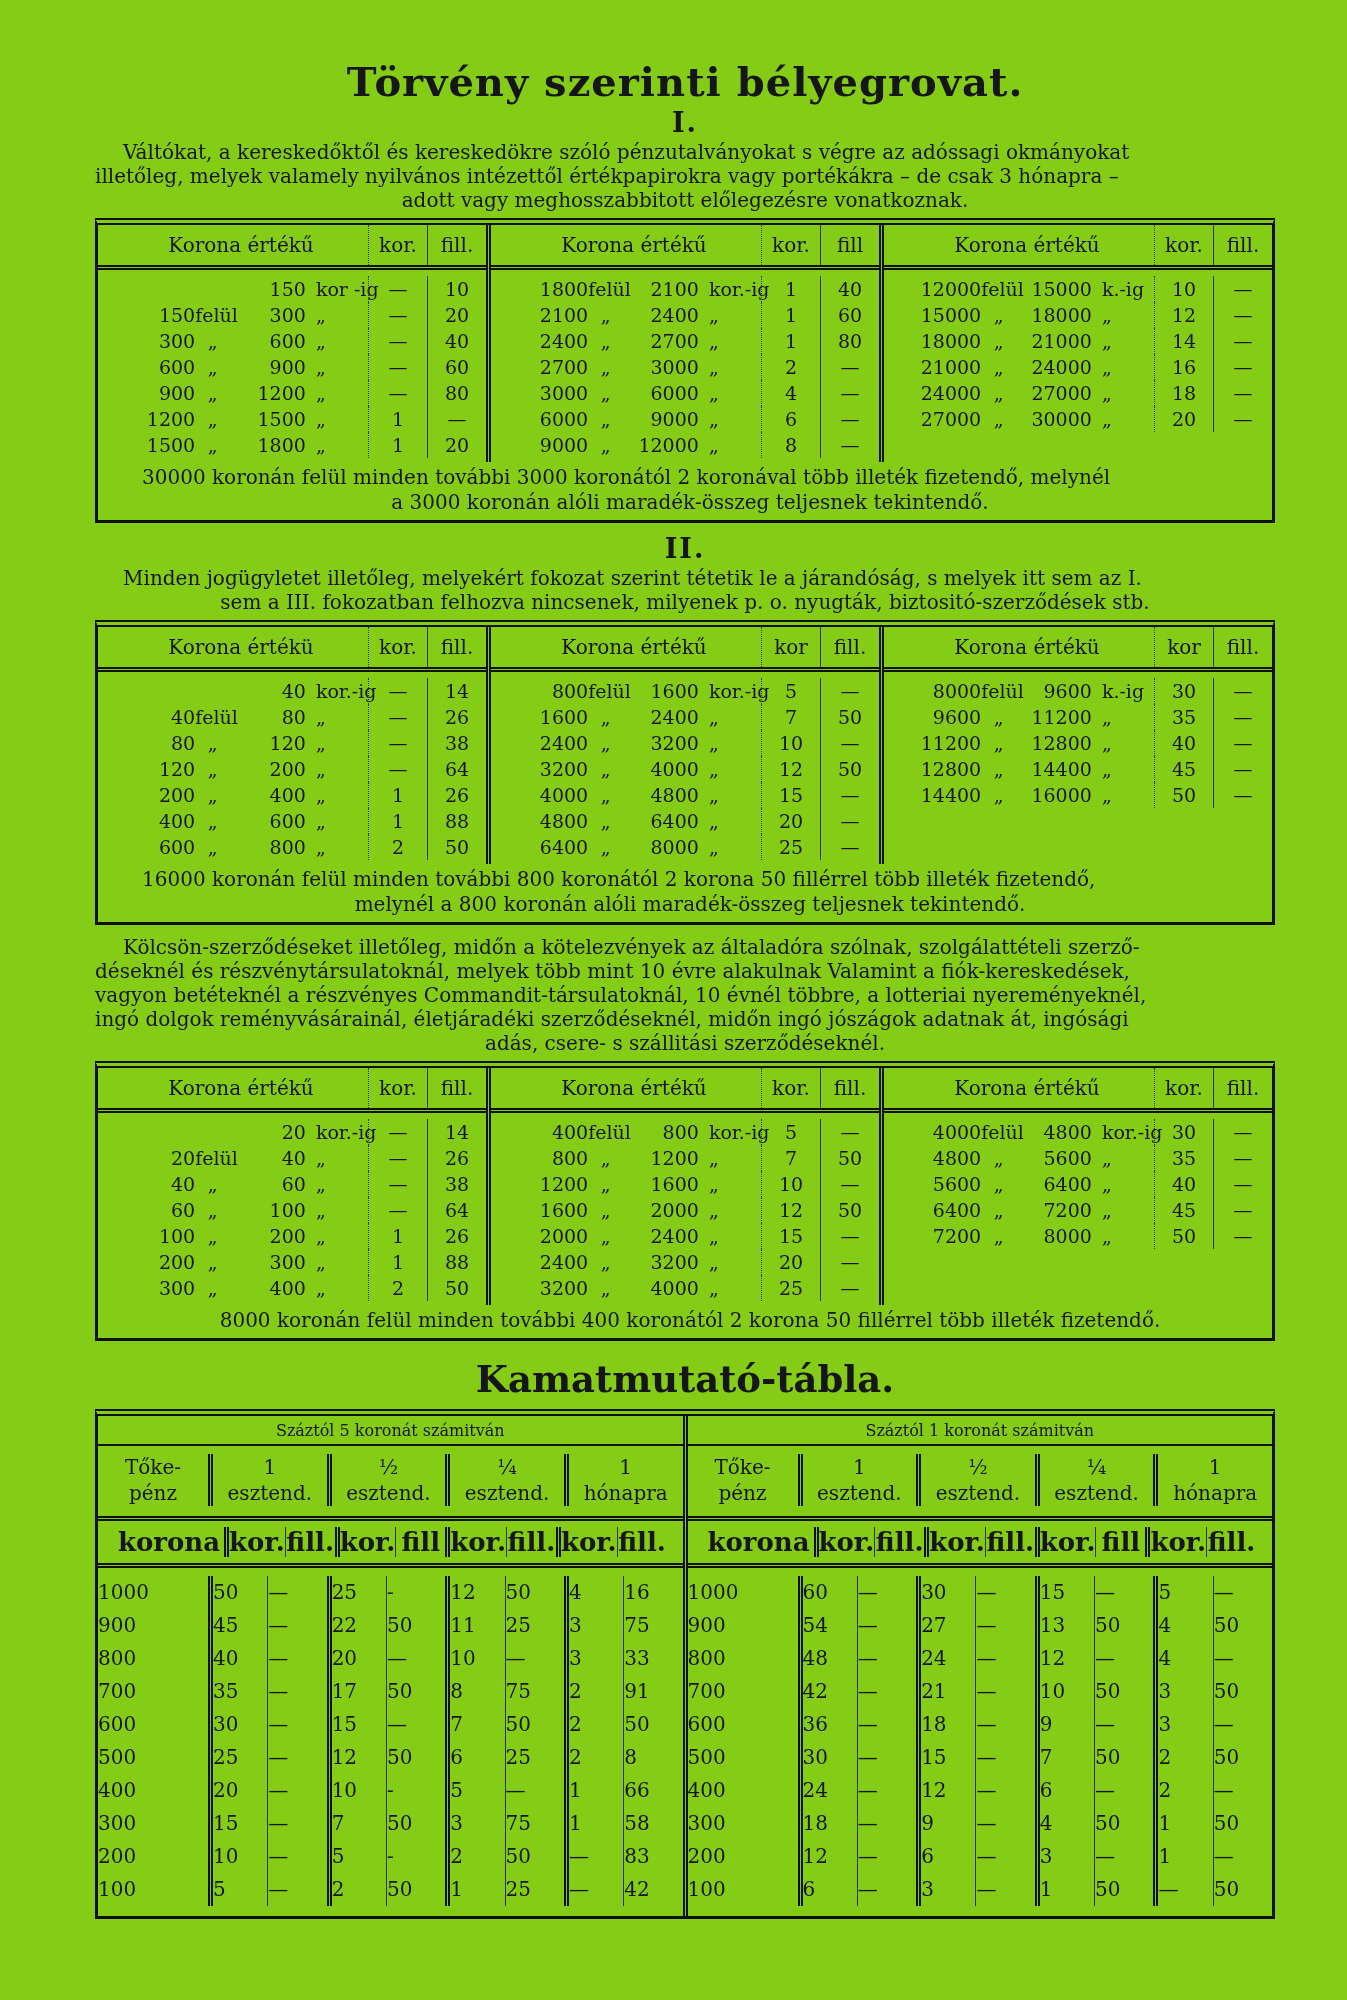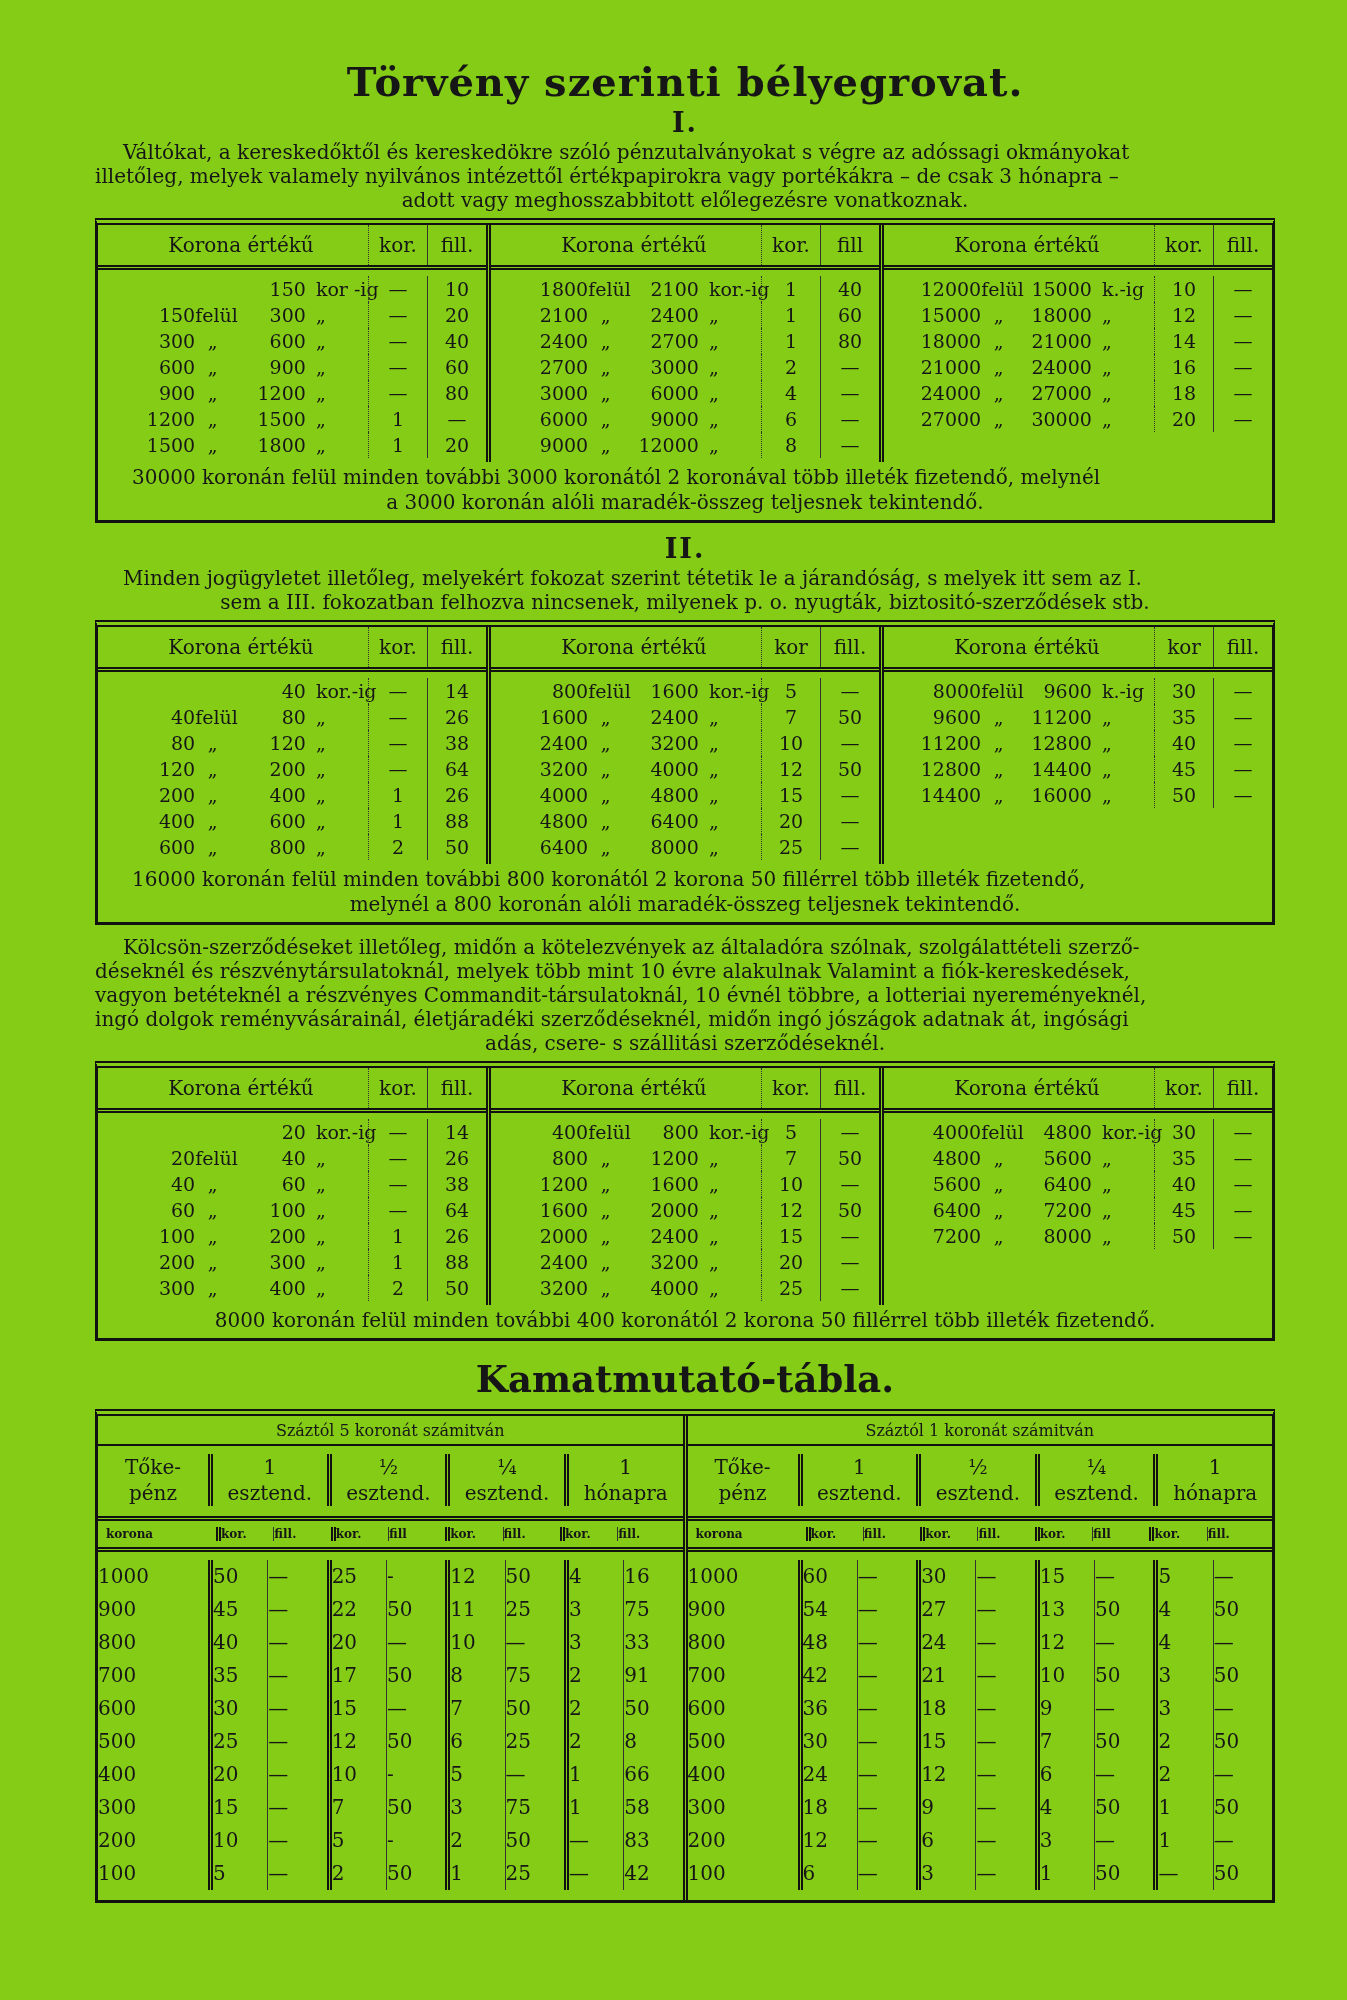--- a/index.html
+++ b/index.html
@@ -58,21 +58,21 @@
   .drow{display:flex;height:26px;font-size:19px;line-height:26px;}
   .c-range{flex:1;display:grid;grid-template-columns:36% 13% 28% 23%;}
   .c-range .p{white-space:nowrap;overflow:visible;}
   .c-range .a{text-align:right;}
   .c-range .b{text-align:center;}
   .c-range .cc{text-align:right;}
   .c-range .d{text-align:left;padding-left:10px;}
   .c-kor,.c-fill{width:58px;text-align:center;}
   .c-kor{border-left:1px dotted #333;}
   .c-fill{border-left:1px solid #333;}
-  .dfoot{font-size:20px;line-height:25px;padding:3px 6px 5px 6px;}
+  .dfoot{font-size:20px;line-height:25px;padding:3px 6px 5px 16px;}
   .dfoot .fl{white-space:nowrap;}
   .dfoot .fl.c{text-align:center;}
   .dfoot .fl.i{padding-left:28px;}
 
   
   h2.kamat-title{
     margin:16px 0 8px 0;
     text-align:center;
     font-size:37px;
     font-weight:bold;
@@ -98,24 +98,24 @@
     text-align:center;
     padding:8px 0 10px 0;
   }
   .kcols .kc + .kc{border-left:5px double #111;}
   .kc .t{display:block;line-height:26px;}
   .kc .b{display:block;line-height:26px;}
   .ksub{
     display:grid;
     grid-template-columns:110px repeat(8,1fr);
     border-bottom:5px double #111;
-    font-size:12px;
+    font-size:26px;
     font-weight:bold;
-    text-align:left;
-    padding:6px 8px;
+    text-align:center;
+    padding:6px 16px;
   }
   .ksub > div + div{border-left:1px solid #333;}
   .ksub > div:nth-child(2),
   .ksub > div:nth-child(4),
   .ksub > div:nth-child(6),
   .ksub > div:nth-child(8){border-left:5px double #111;}
   .krows{padding:8px 0 10px 0;}
   .krow{
     display:grid;
     grid-template-columns:110px repeat(8,1fr);

